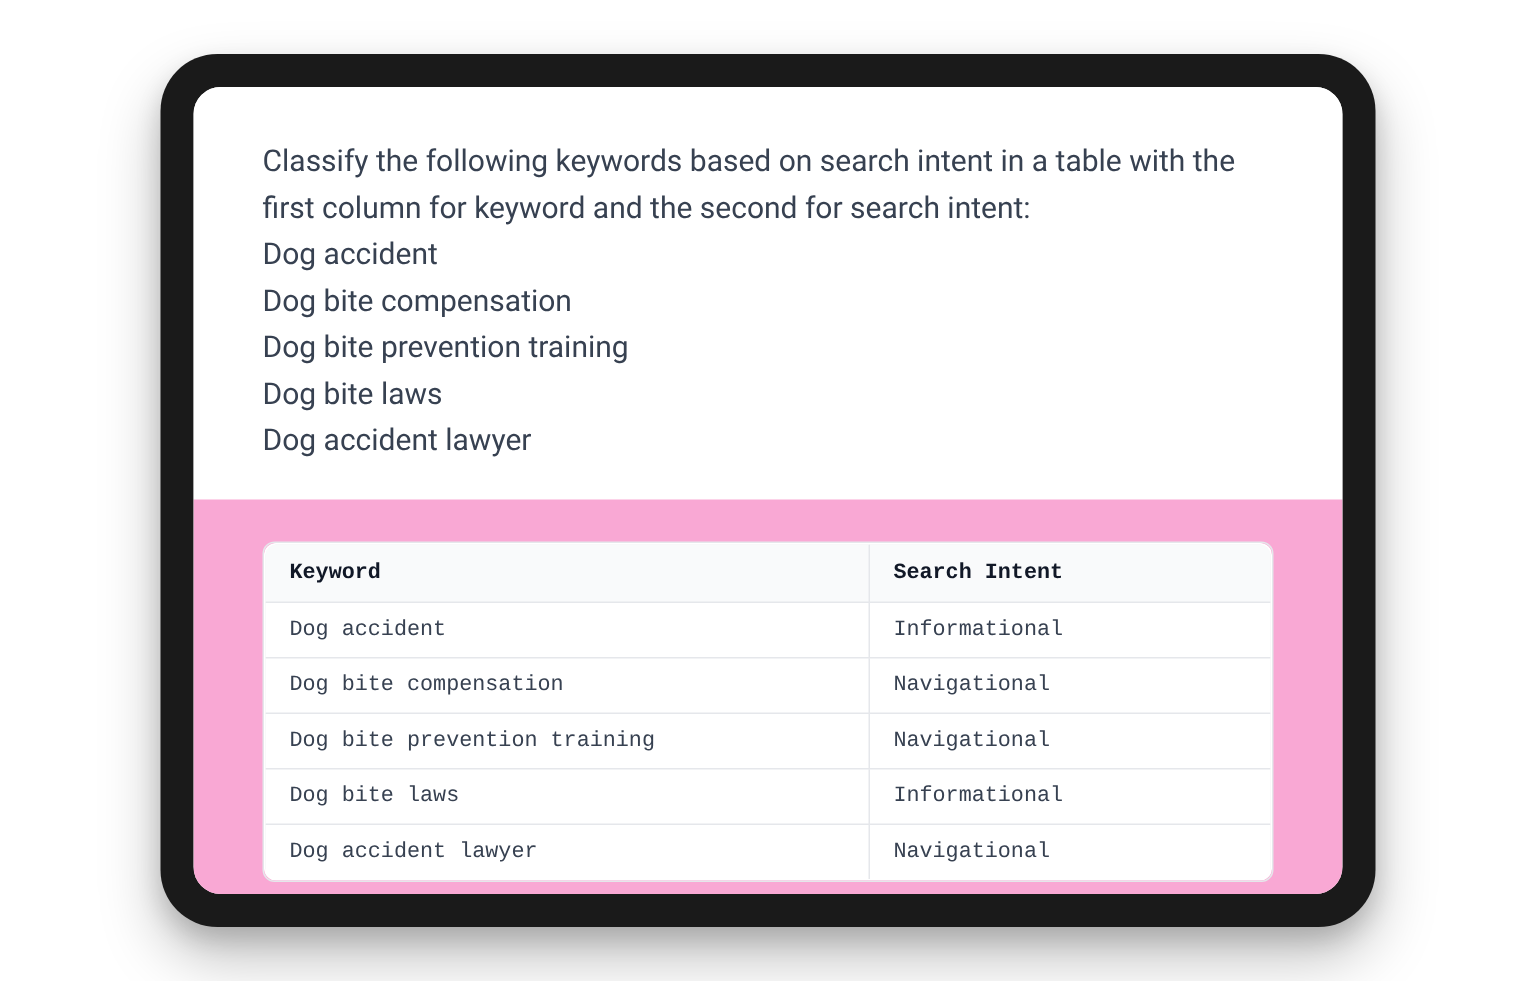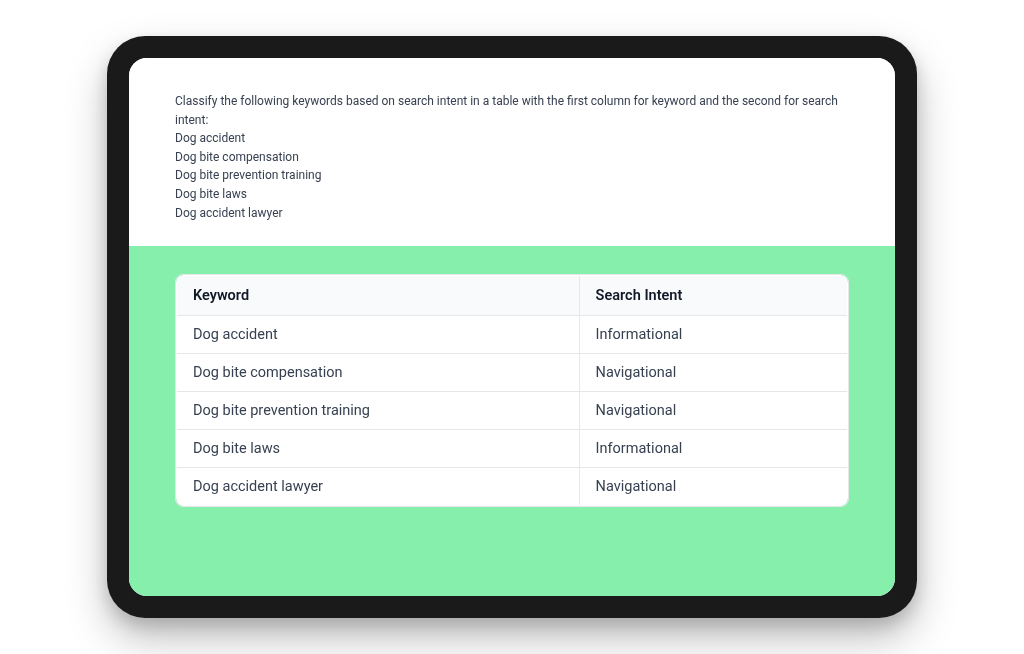--- a/index.html
+++ b/index.html
@@ -35,28 +35,29 @@
       border-radius: 18px;
       overflow: hidden;
       display: flex;
       flex-direction: column;
     }
     
     .prompt-section {
       padding: 34px 46px 24px 46px;
       background: #ffffff;
       color: #374151;
-      font-size: 12px;
+      font-size: 20px;
       line-height: 1.55;
     }
     
     .response-section {
       flex: 1;
-      background: #86efac;
+      background: #f9a8d4;
       padding: 28px 46px 28px 46px;
+      font-family: Liberation Mono, monospace;
     }
     
     .result-table {
       width: 100%;
       border-collapse: collapse;
       border: 1px solid #e5e7eb;
       border-radius: 8px;
       overflow: hidden;
       background: #ffffff;
     }

